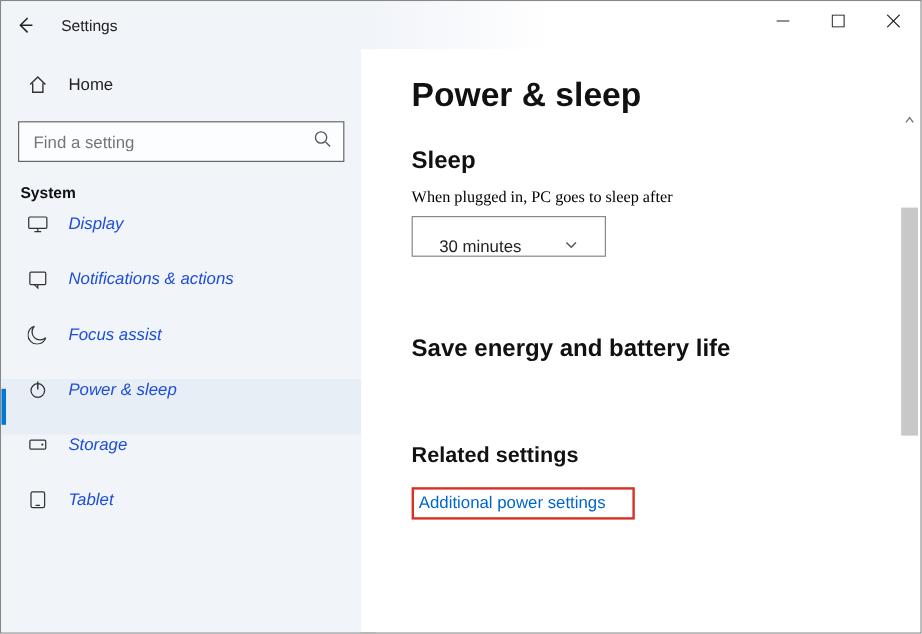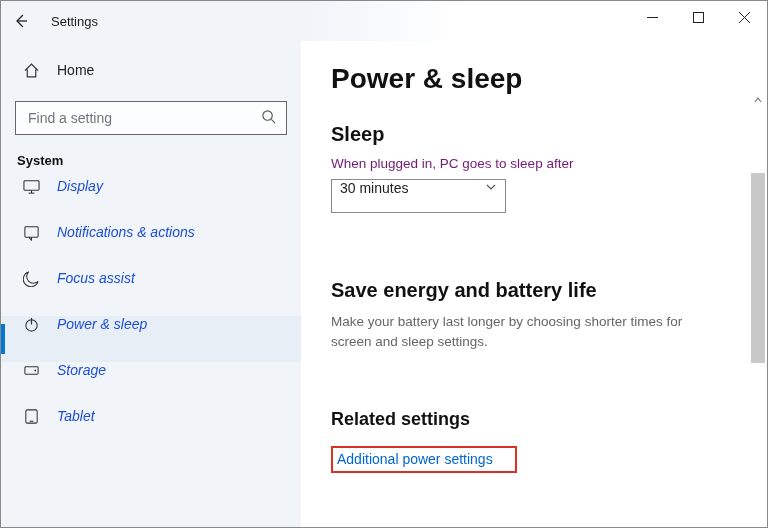--- a/index.html
+++ b/index.html
@@ -39,20 +39,21 @@
     width:46px; height:32px;
     display:flex; align-items:center; justify-content:center;
     cursor:pointer;
     color:#222;
   }
 
   
   .main {
     display:flex;
     height:calc(100% - 40px);
+    gap:12px;
   }
   .sidebar {
     width:300px;
     background:#f1f4f9;
     padding-top:8px;
     overflow:hidden;
   }
   .content-wrap {
     flex:1;
     position:relative;
@@ -122,29 +123,30 @@
     color:#111;
     margin:22px 0 28px 0;
   }
   h2.section {
     font-size:20px; font-weight:600;
     color:#111;
     margin:18px 0 10px 0;
   }
   h2.section.small { font-size:18px;margin-top:22px; }
   .field-label {
-    font-size:13.5px; color:#701a75;
+    font-size:13.5px; color:#000000;
     margin-bottom:8px;
+    font-family:Liberation Serif, serif;
   }
   .combo {
-    width:175px; height:34px;
+    width:162px; height:34px;
     border:1px solid #888;
     background:#fff;
-    display:flex; align-items:flex-start; justify-content:space-between;
-    padding:0 8px;
+    display:flex; align-items:flex-end; justify-content:space-between;
+    padding:0 22px;
     font-size:14px; color:#222;
     cursor:pointer;
   }
   .combo .chev { color:#555; }
   .desc {
     font-size:13.5px; color:#666;
     line-height:1.5;
     max-width:370px;
     margin-top:6px;
   }
@@ -303,21 +305,20 @@
         <span class="chev">
           <svg width="12" height="12" viewBox="0 0 12 12">
               <path d="M2 4 L6 8 L10 4" stroke="#555" stroke-width="1.2" fill="none"></path>
             </svg>
         </span>
       </div>
 
       <div style="height:48px"></div>
 
       <h2 class="section">Save energy and battery life</h2>
-      <div class="desc">Make your battery last longer by choosing shorter times for screen and sleep settings.</div>
 
       <div style="height:34px"></div>
 
       <h2 class="section small">Related settings</h2>
       <span class="link-highlight">
         <span class="link">Additional power settings</span>
       </span>
     </div>
 
     <div class="vscroll-track">

